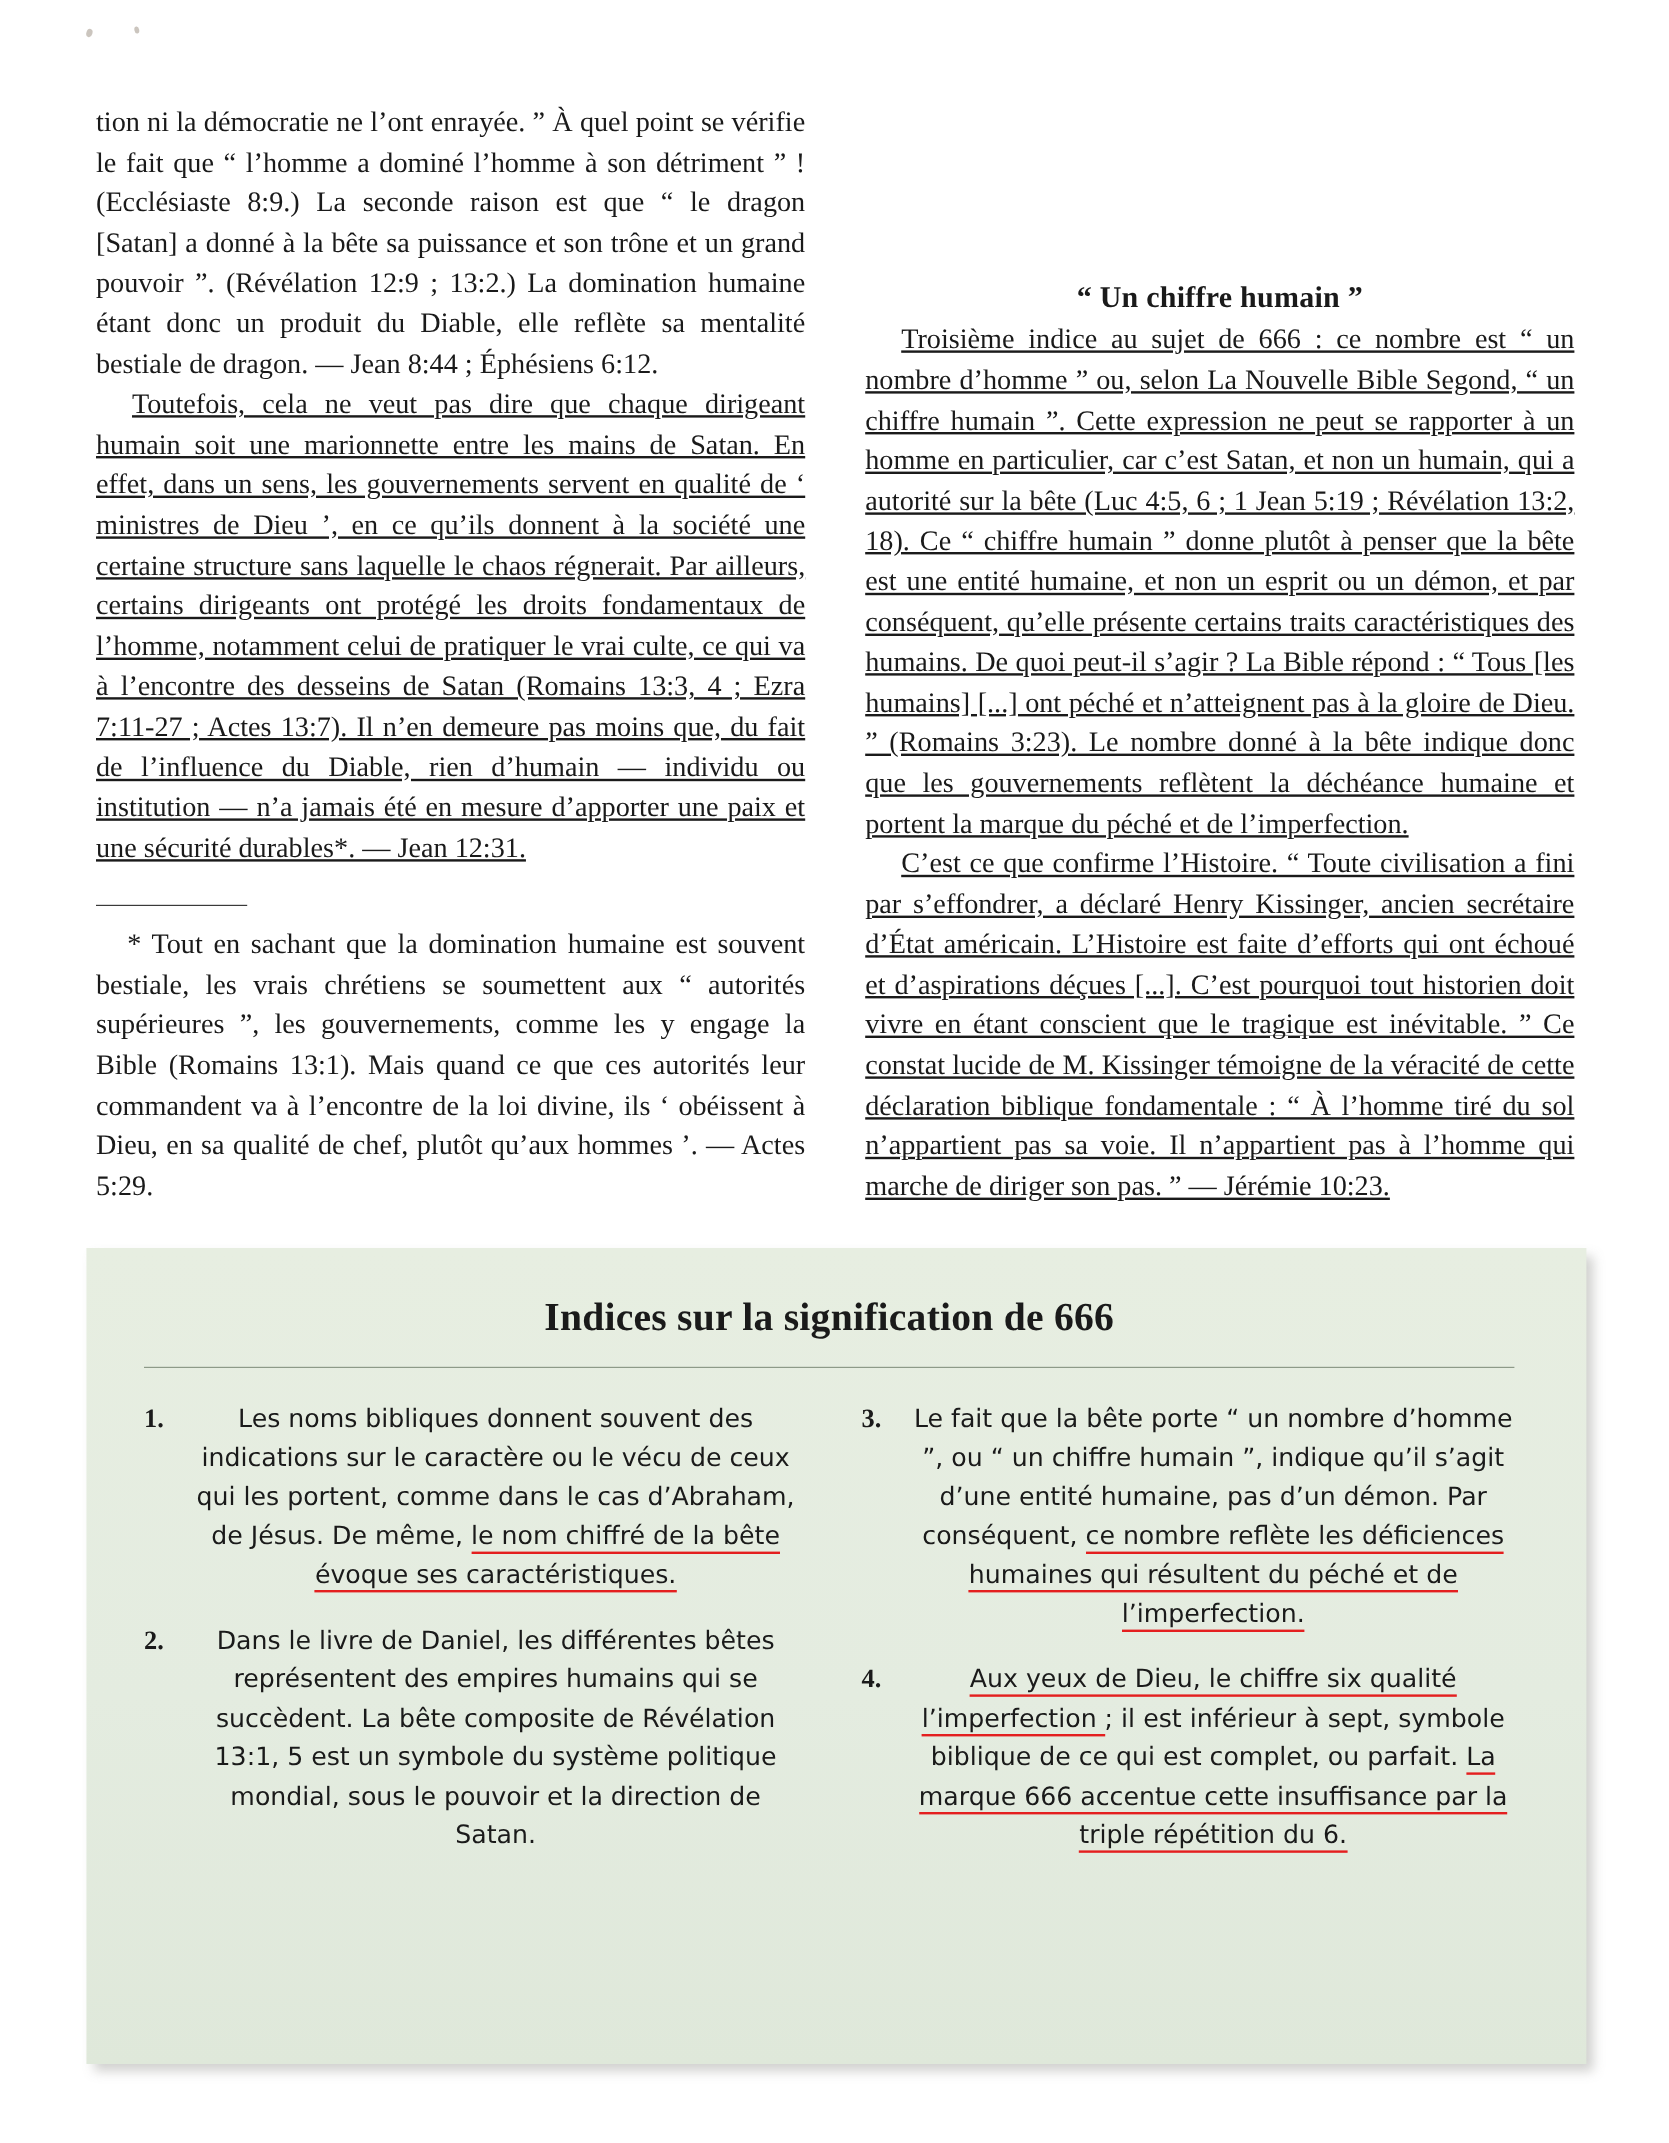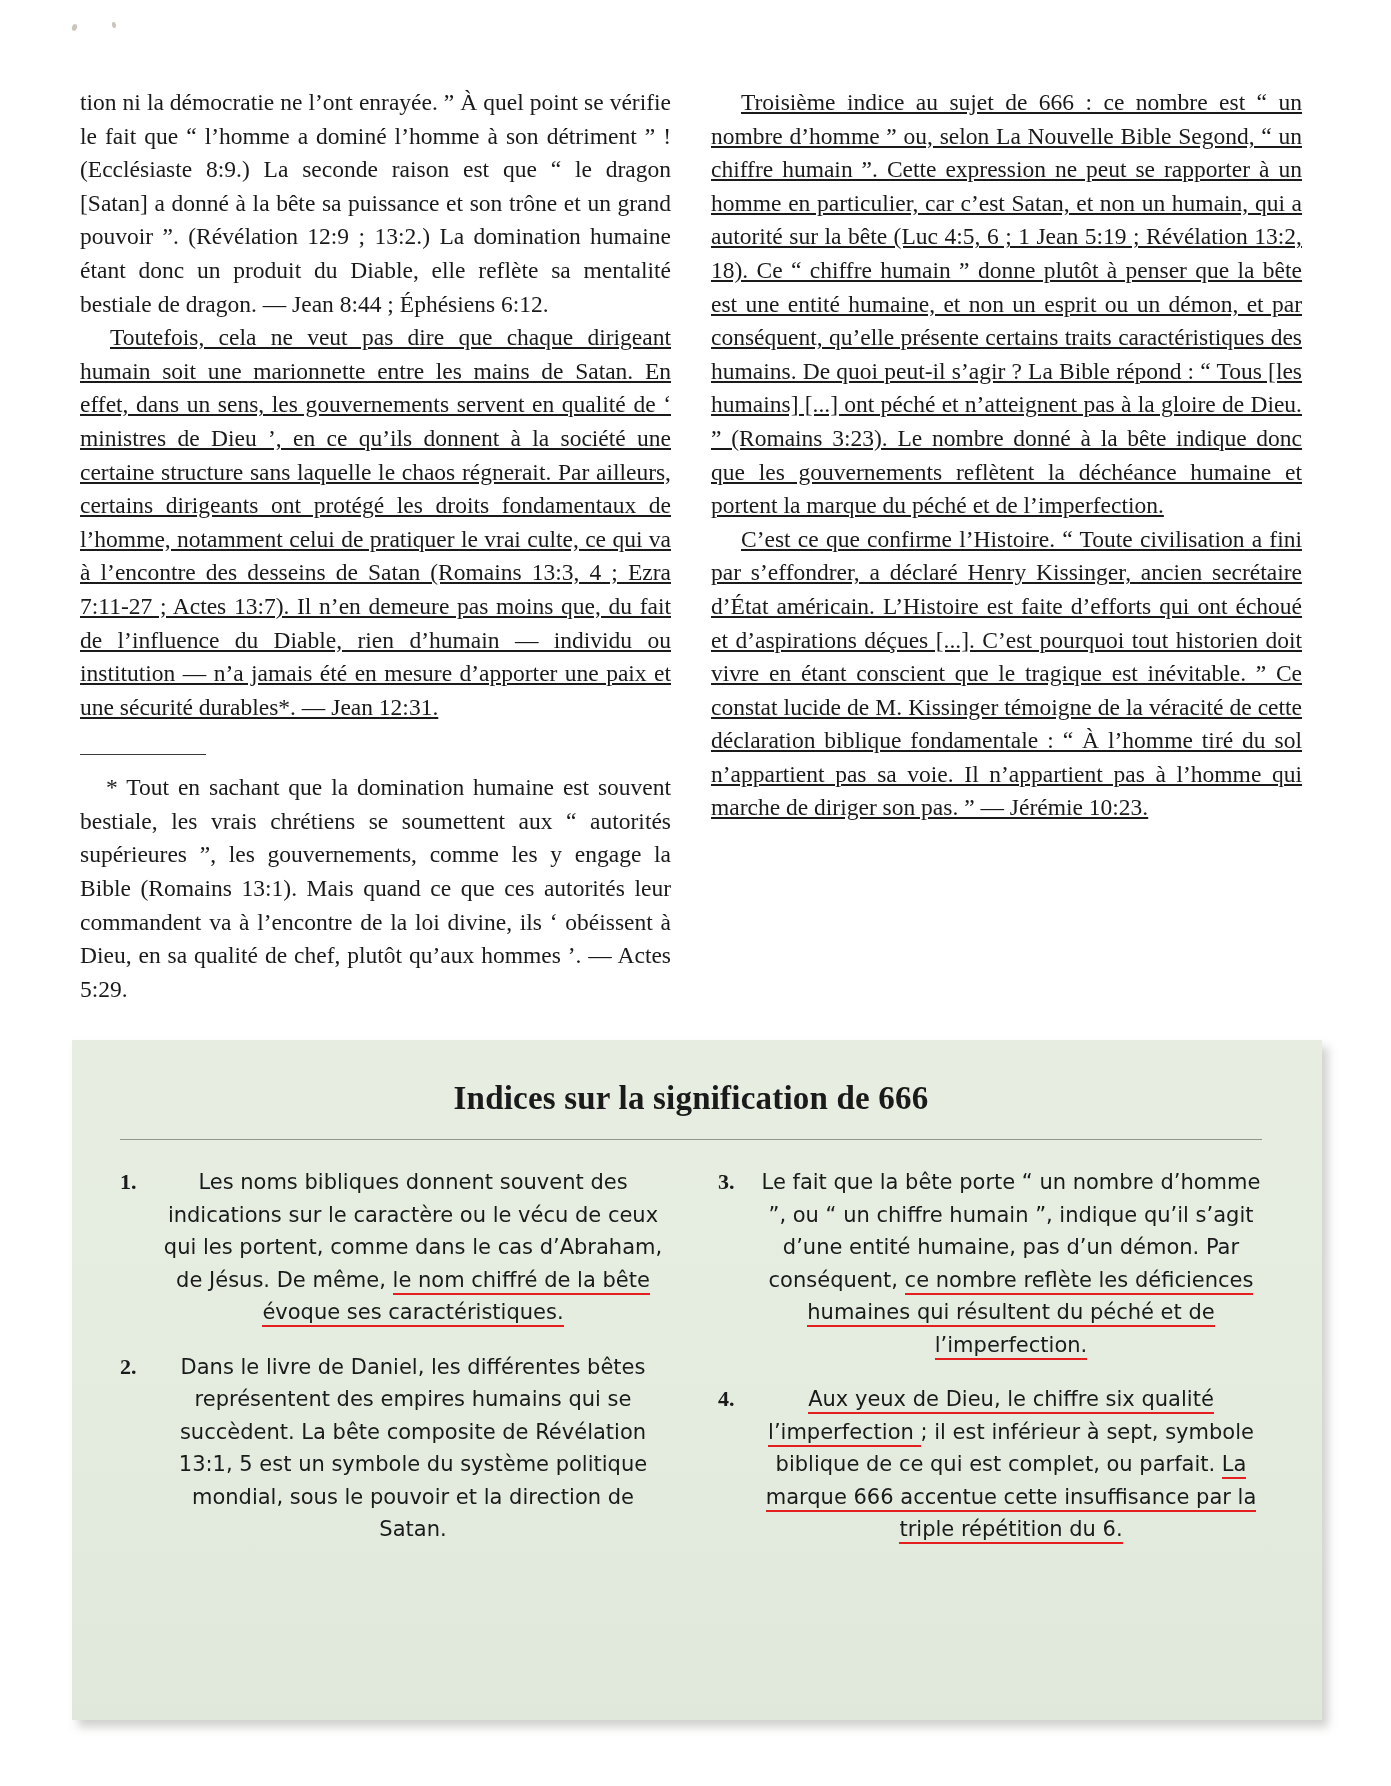--- a/index.html
+++ b/index.html
@@ -29,21 +29,22 @@
   .speck.s1 { left: 72px; top: 24px; width: 5px; height: 7px; transform: rotate(18deg); }
   .speck.s2 { left: 112px; top: 22px; width: 4px; height: 6px; transform: rotate(-12deg); }
 
   
   .article {
     position: absolute;
     left: 80px;
     top: 86px;
     width: 1232px;
     display: flex;
-    gap: 40px;
+    gap: 50px;
+    align-items: flex-end;
   }
   .col {
     width: 591px;
   }
   .col p {
     margin: 0;
     font-size: 23.5px;
     line-height: 33.6px;
     text-align: justify;
     text-justify: inter-word;
@@ -147,20 +148,21 @@
   <div class="article">
 
     <div class="col">
       <p>tion ni la démocratie ne l’ont enrayée. ” À quel point se vérifie le fait que “ l’homme a dominé l’homme à son détriment ” ! (Ecclésiaste 8:9.) La seconde raison est que “ le dragon [Satan] a donné à la bête sa puissance et son trône et un grand pouvoir ”. (Révélation 12:9 ; 13:2.) La domination humaine étant donc un produit du Diable, elle reflète sa mentalité bestiale de dragon. — Jean 8:44 ; Éphésiens 6:12.</p>
       <p class="indent">Toutefois, cela ne veut pas dire que chaque dirigeant humain soit une marionnette entre les mains de Satan. En effet, dans un sens, les gouvernements servent en qualité de ‘ ministres de Dieu ’, en ce qu’ils donnent à la société une certaine structure sans laquelle le chaos régnerait. Par ailleurs, certains dirigeants ont protégé les droits fondamentaux de l’homme, notamment celui de pratiquer le vrai culte, ce qui va à l’encontre des desseins de Satan (Romains 13:3, 4 ; Ezra 7:11-27 ; Actes 13:7). Il n’en demeure pas moins que, du fait de l’influence du Diable, rien d’humain — individu ou institution — n’a jamais été en mesure d’apporter une paix et une sécurité durables*. — Jean 12:31.</p>
       <div class="footnote-rule"></div>
       <p class="footnote">* Tout en sachant que la domination humaine est souvent bestiale, les vrais chrétiens se soumettent aux “ autorités supérieures ”, les gouvernements, comme les y engage la Bible (Romains 13:1). Mais quand ce que ces autorités leur commandent va à l’encontre de la loi divine, ils ‘ obéissent à Dieu, en sa qualité de chef, plutôt qu’aux hommes ’. — Actes 5:29.</p>
     </div>
 
     <div class="col">
+      <h2 class="subhead">“ Un chiffre humain ”</h2>
       <p class="indent">Troisième indice au sujet de 666 : ce nombre est “ un nombre d’homme ” ou, selon La Nouvelle Bible Segond, “ un chiffre humain ”. Cette expression ne peut se rapporter à un homme en particulier, car c’est Satan, et non un humain, qui a autorité sur la bête (Luc 4:5, 6 ; 1 Jean 5:19 ; Révélation 13:2, 18). Ce “ chiffre humain ” donne plutôt à penser que la bête est une entité humaine, et non un esprit ou un démon, et par conséquent, qu’elle présente certains traits caractéristiques des humains. De quoi peut-il s’agir ? La Bible répond : “ Tous [les humains] [...] ont péché et n’atteignent pas à la gloire de Dieu. ” (Romains 3:23). Le nombre donné à la bête indique donc que les gouvernements reflètent la déchéance humaine et portent la marque du péché et de l’imperfection.</p>
       <p class="indent">C’est ce que confirme l’Histoire. “ Toute civilisation a fini par s’effondrer, a déclaré Henry Kissinger, ancien secrétaire d’État américain. L’Histoire est faite d’efforts qui ont échoué et d’aspirations déçues [...]. C’est pourquoi tout historien doit vivre en étant conscient que le tragique est inévitable. ” Ce constat lucide de M. Kissinger témoigne de la véracité de cette déclaration biblique fondamentale : “ À l’homme tiré du sol n’appartient pas sa voie. Il n’appartient pas à l’homme qui marche de diriger son pas. ” — Jérémie 10:23.</p>
     </div>
 
   </div>
 
   <div class="box">
     <div class="box-inner">
       <div class="box-title">Indices sur la signification de 666</div>
       <div class="box-rule"></div>

